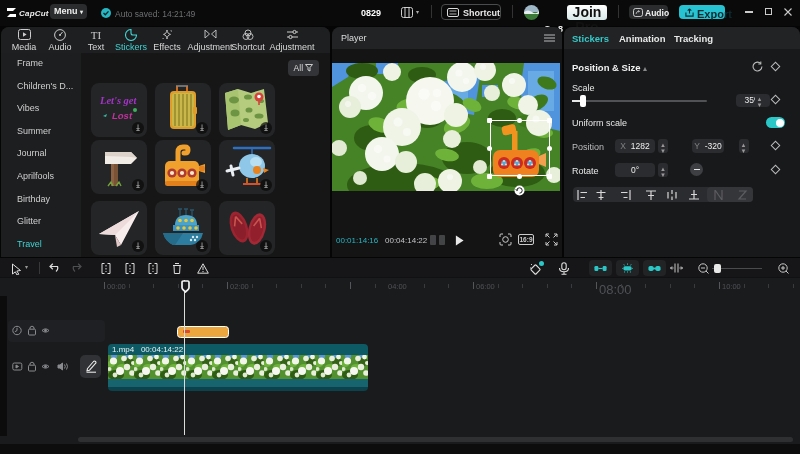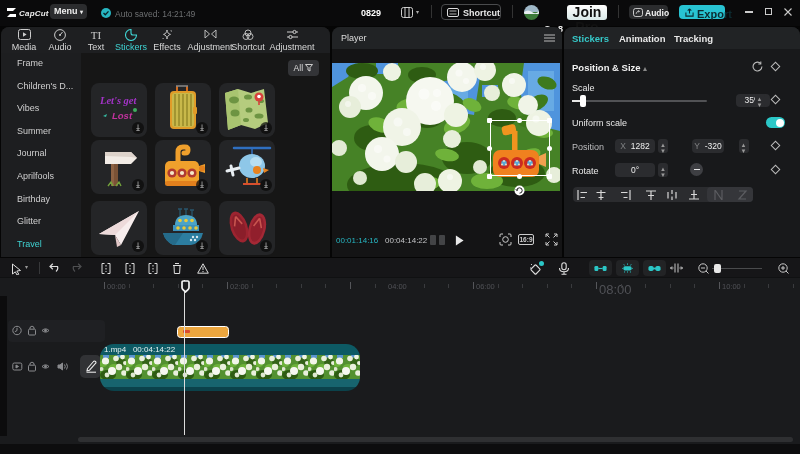--- a/index.html
+++ b/index.html
@@ -705,21 +705,21 @@
 
     <div class="abs" style="left:80px;top:97px;width:21px;height:23px;background:#313235;border-radius:5px;"></div>
     <svg class="abs" style="left:85px;top:102px;" width="12" height="13" viewBox="0 0 12 13">
         <path d="M2.5 8.5 L8.5 1.5 Q9.5 0.5 10.5 1.5 Q11.5 2.5 10.5 3.5 L4.5 10.2 L2 10.8 Z" fill="none" stroke="#e8e8e8" stroke-width="1.1"></path>
         <path d="M1.5 12.2 L11 12.2" stroke="#e8e8e8" stroke-width="1.1"></path>
       </svg>
 
     <div class="abs" style="left:177px;top:67.5px;width:52px;height:12px;background:#eca63e;border:1.5px solid #fff;border-radius:3.5px;"></div>
     <div class="abs" style="left:183px;top:72px;width:7px;height:2.5px;background:#d84b2f;border-radius:1px;"></div>
 
-    <div id="vclip" class="abs" style="left:100px;top:86px;width:260px;height:47px;border-radius:14px;overflow:hidden;text-decoration:underline;">
+    <div id="vclip" class="abs" style="left:108px;top:86px;width:260px;height:47px;border-radius:4px;overflow:hidden;text-decoration:underline;">
       <div class="abs" style="left:0;top:0;width:260px;height:11px;background:#0d5a64;"></div>
       <div class="abs" style="left:4px;top:1px;font-size:8px;color:#e8f2f2;">1.mp4&nbsp;&nbsp;&nbsp;00:04:14:22</div>
       <div id="thumbs" class="abs" style="left:0;top:11px;width:260px;height:24px;">
           <svg width="26" height="24" viewBox="0 0 26 24" style="display:block;float:left;">
             <rect width="26" height="24" fill="#539130"></rect>
             <rect x="3" width="6" height="3" fill="#5a94cf"></rect>
             <rect x="17" width="5" height="2.5" fill="#5a94cf"></rect>
             <ellipse cx="8" cy="20" rx="8" ry="5" fill="#2e5c12"></ellipse>
             <ellipse cx="21" cy="7" rx="5" ry="4" fill="#346318"></ellipse>
             <ellipse cx="14" cy="12" rx="5" ry="3" fill="#6db23a"></ellipse>

